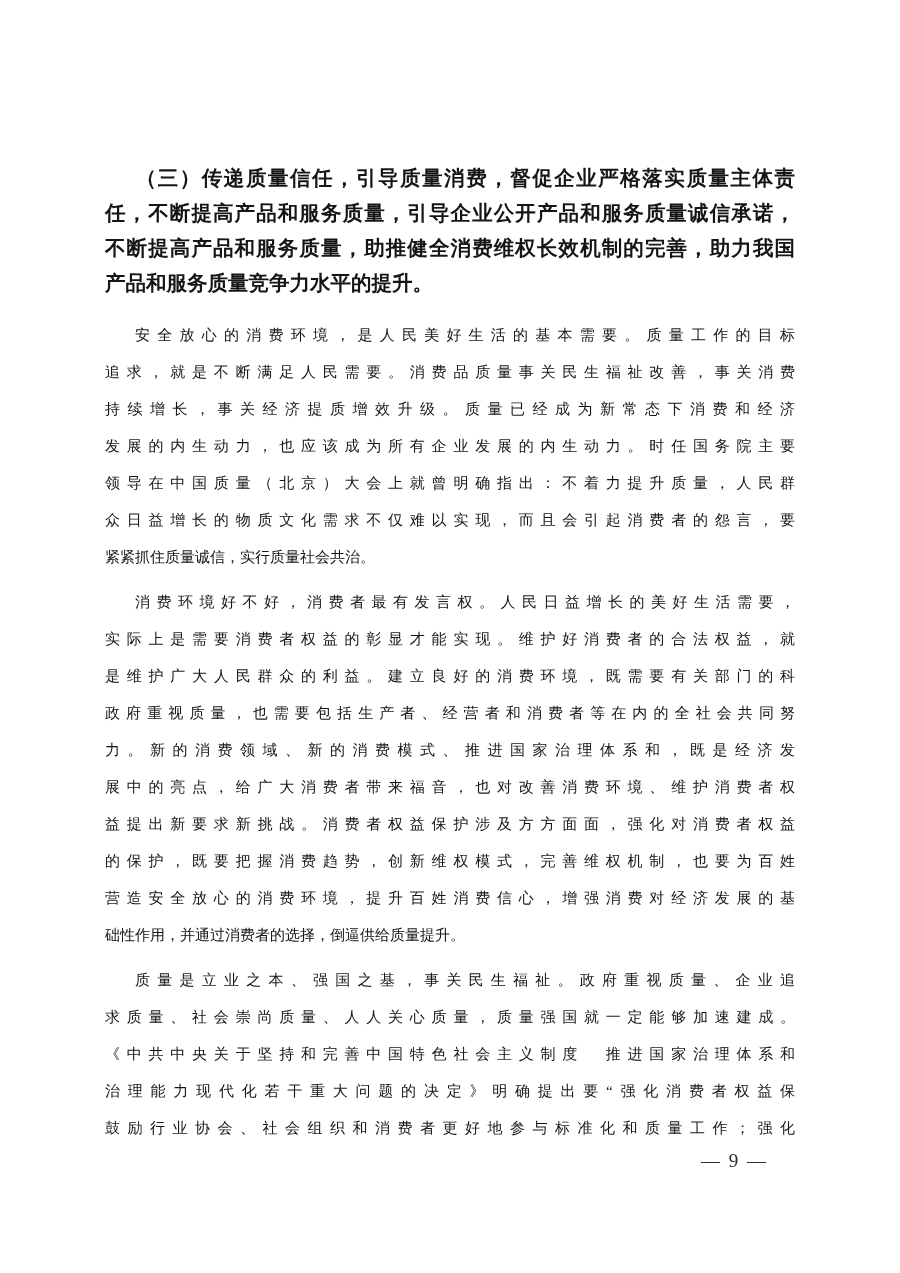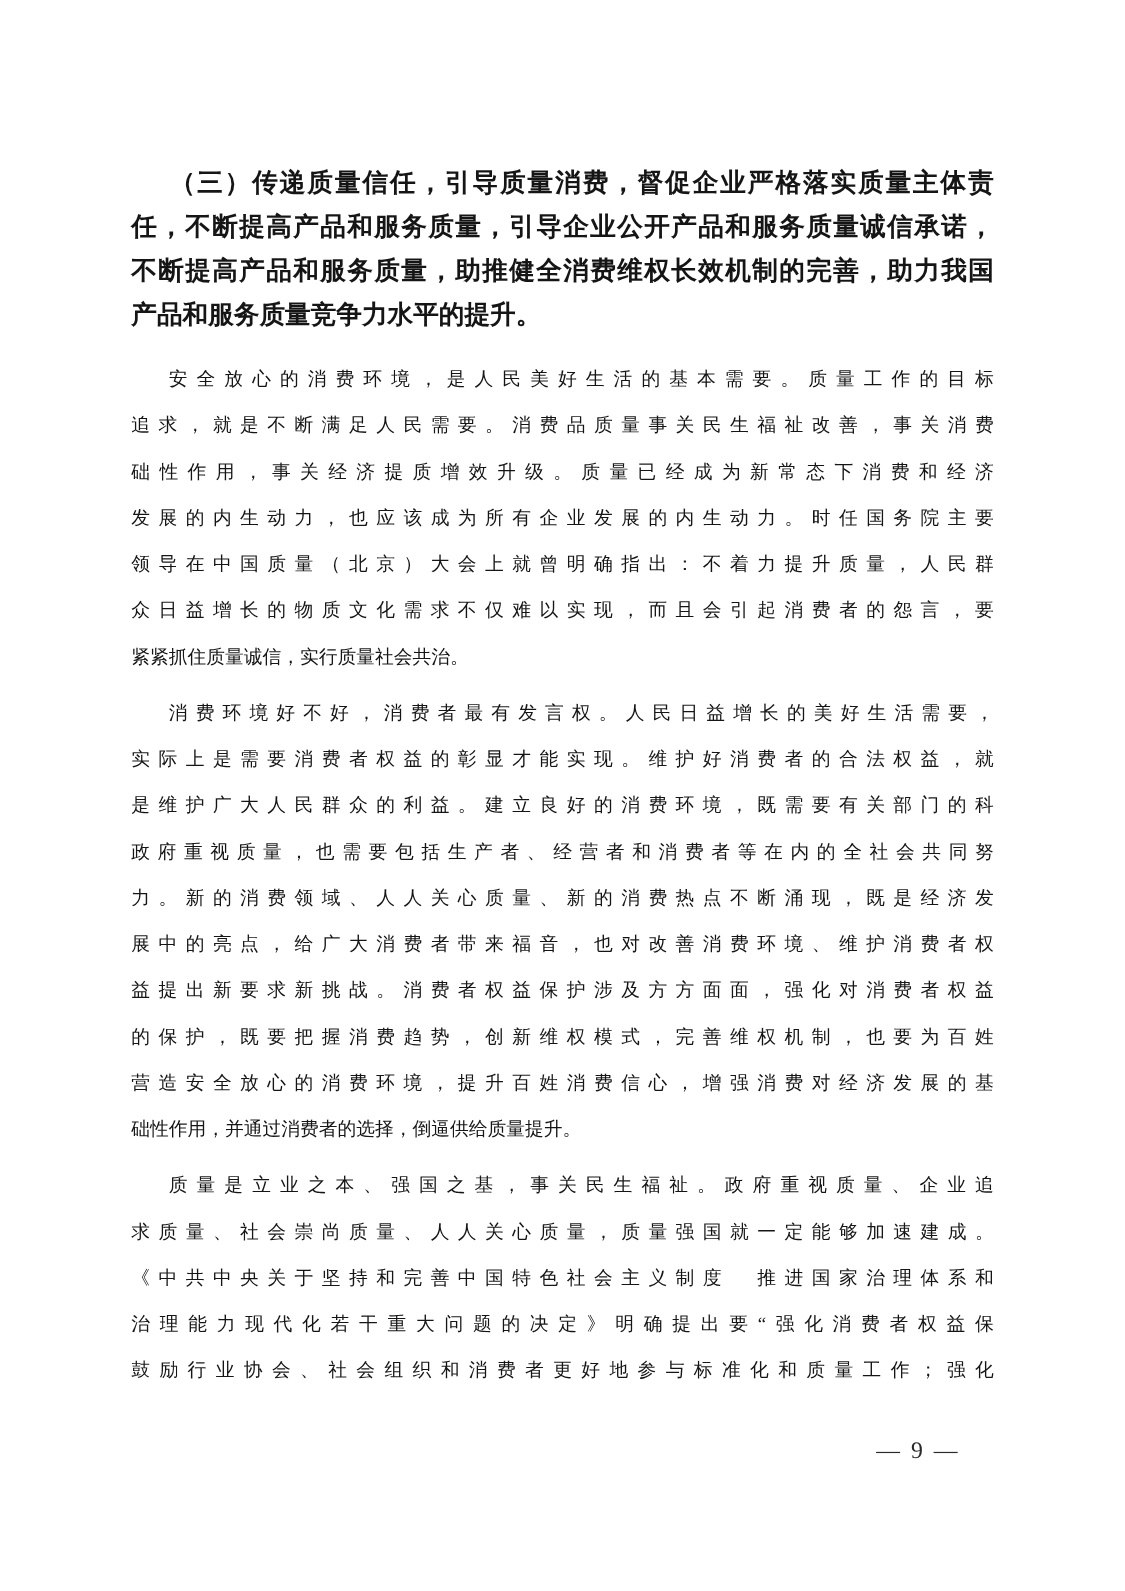--- a/index.html
+++ b/index.html
@@ -25,20 +25,21 @@
   .para {
     margin: 0 0 12px 0;
     padding: 0;
   }
   
   .para.lead {
     font-weight: 700;
     font-size: 20.5px;
     line-height: 35px;
     margin-bottom: 16px;
+    margin-top: 31px;
   }
   .para.body {
     font-weight: 400;
     font-size: 15px;
     line-height: 37px;
     margin-bottom: 8px;
   }
   .line {
     text-align: justify;
     text-align-last: justify;
@@ -73,33 +74,33 @@
     <div class="para lead">
       <div class="line firstline">（三）传递质量信任，引导质量消费，督促企业严格落实质量主体责</div>
       <div class="line">任，不断提高产品和服务质量，引导企业公开产品和服务质量诚信承诺，</div>
       <div class="line">不断提高产品和服务质量，助推健全消费维权长效机制的完善，助力我国</div>
       <div class="line lastline">产品和服务质量竞争力水平的提升。</div>
     </div>
 
     <div class="para body">
       <div class="line firstline">安全放心的消费环境，是人民美好生活的基本需要。质量工作的目标</div>
       <div class="line">追求，就是不断满足人民需要。消费品质量事关民生福祉改善，事关消费</div>
-      <div class="line">础性作用，事关经济提质增效升级。质量已经成为新常态下消费和经济</div>
+      <div class="line">持续增长，事关经济提质增效升级。质量已经成为新常态下消费和经济</div>
       <div class="line">发展的内生动力，也应该成为所有企业发展的内生动力。时任国务院主要</div>
       <div class="line">领导在中国质量（北京）大会上就曾明确指出：不着力提升质量，人民群</div>
       <div class="line">众日益增长的物质文化需求不仅难以实现，而且会引起消费者的怨言，要</div>
       <div class="line lastline">紧紧抓住质量诚信，实行质量社会共治。</div>
     </div>
 
     <div class="para body">
       <div class="line firstline">消费环境好不好，消费者最有发言权。人民日益增长的美好生活需要，</div>
       <div class="line">实际上是需要消费者权益的彰显才能实现。维护好消费者的合法权益，就</div>
       <div class="line">是维护广大人民群众的利益。建立良好的消费环境，既需要有关部门的科</div>
       <div class="line">政府重视质量，也需要包括生产者、经营者和消费者等在内的全社会共同努</div>
-      <div class="line">力。新的消费领域、人人关心质量、新的消费热点不断涌现，既是经济发</div>
+      <div class="line">力。新的消费领域、新的消费模式、推进国家治理体系和，既是经济发</div>
       <div class="line">展中的亮点，给广大消费者带来福音，也对改善消费环境、维护消费者权</div>
       <div class="line">益提出新要求新挑战。消费者权益保护涉及方方面面，强化对消费者权益</div>
       <div class="line">的保护，既要把握消费趋势，创新维权模式，完善维权机制，也要为百姓</div>
       <div class="line">营造安全放心的消费环境，提升百姓消费信心，增强消费对经济发展的基</div>
       <div class="line lastline">础性作用，并通过消费者的选择，倒逼供给质量提升。</div>
     </div>
 
     <div class="para body">
       <div class="line firstline">质量是立业之本、强国之基，事关民生福祉。政府重视质量、企业追</div>
       <div class="line">求质量、社会崇尚质量、人人关心质量，质量强国就一定能够加速建成。</div>

